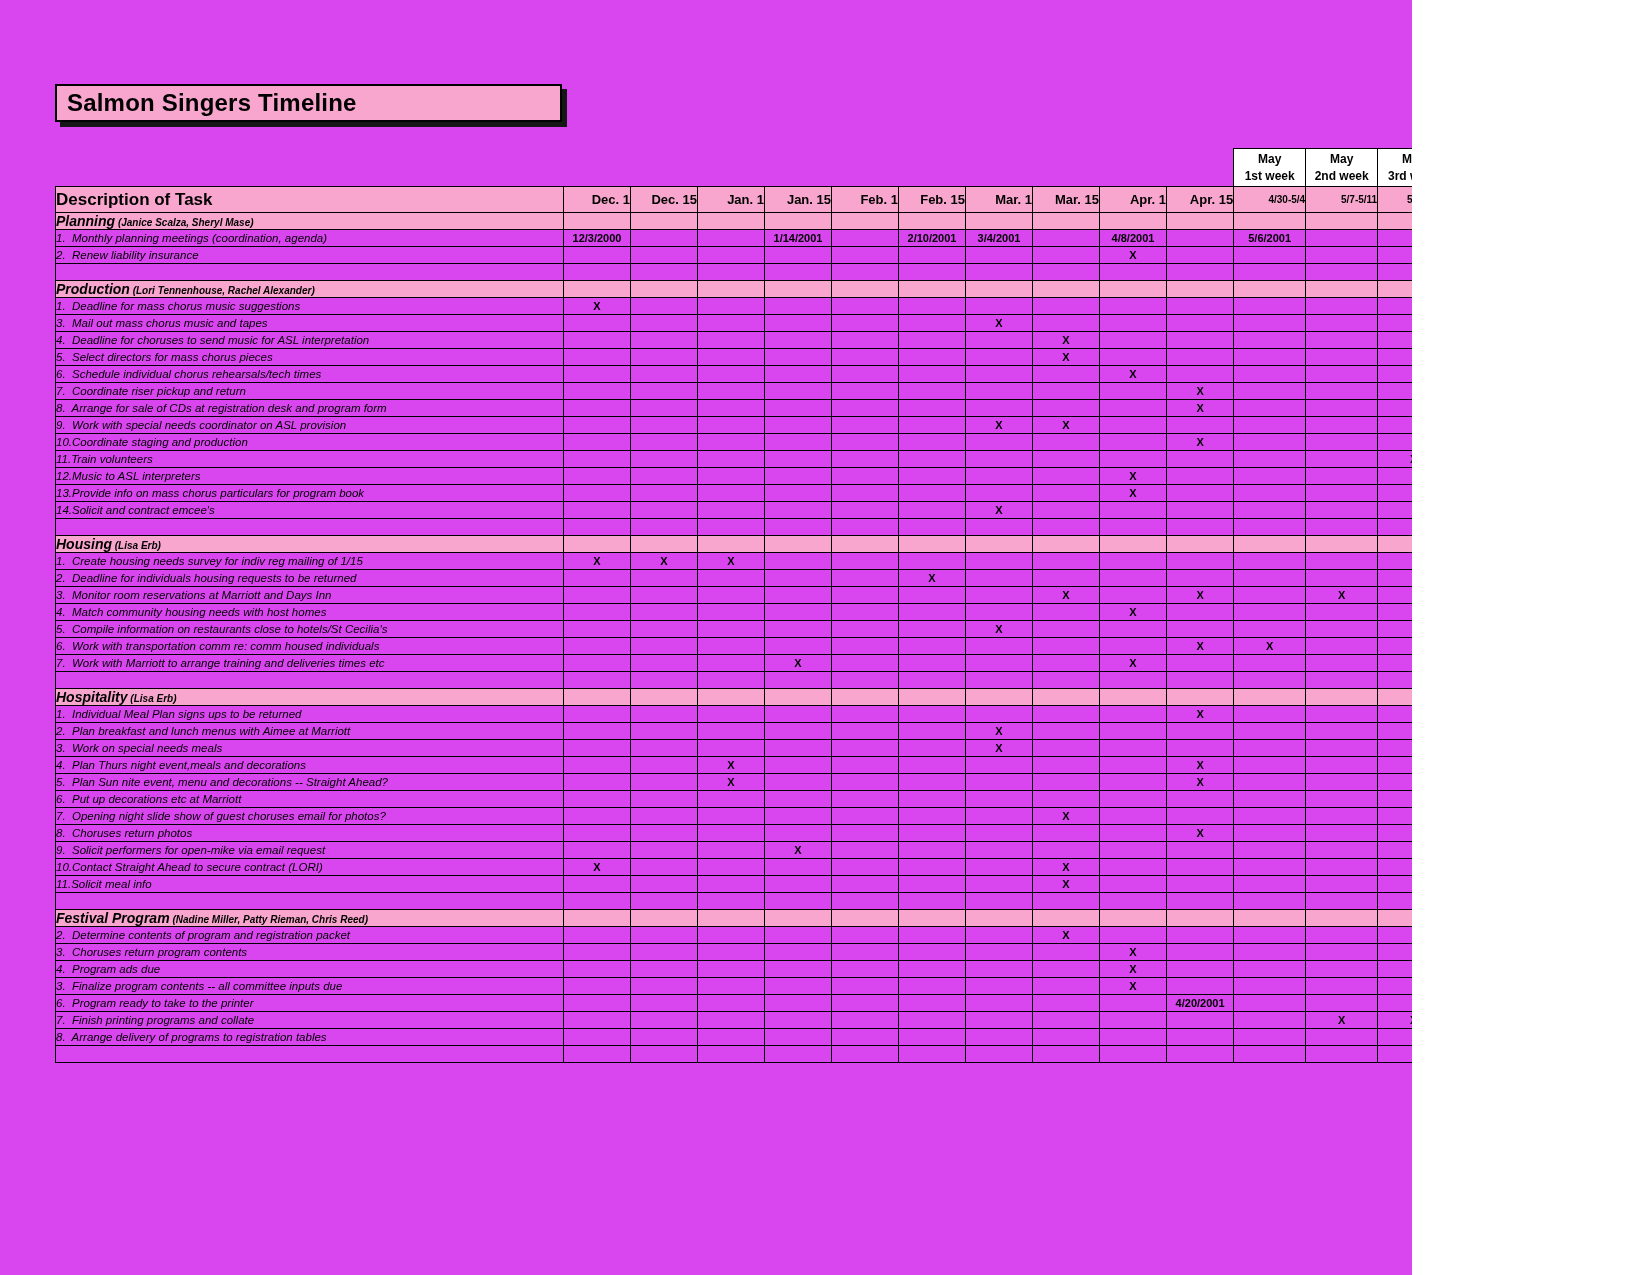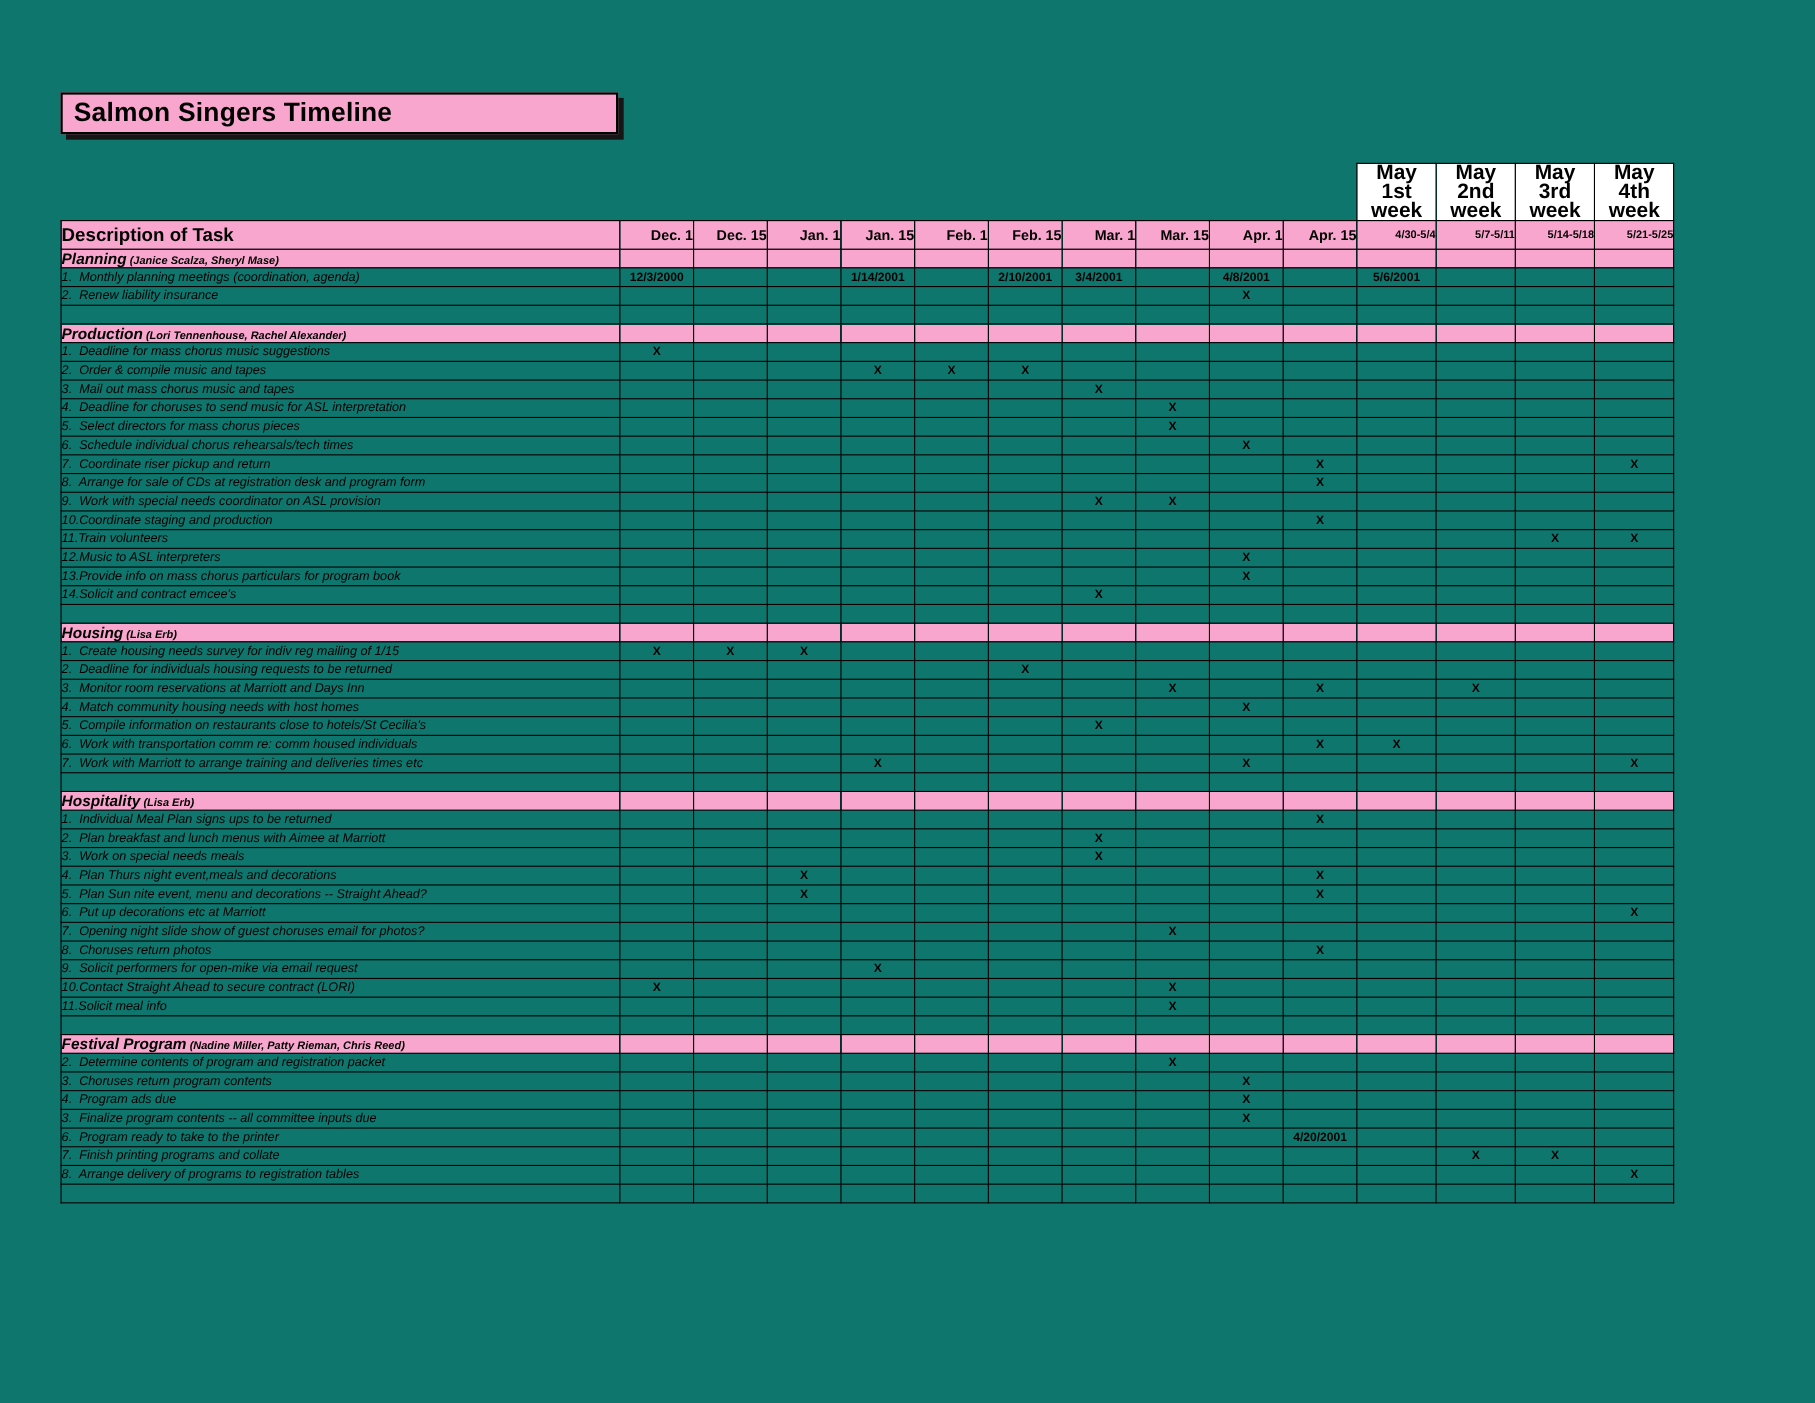--- a/index.html
+++ b/index.html
@@ -1,22 +1,22 @@
 <!DOCTYPE html>
 <html style="--pink: #f9a6ce;"><head>
 <meta charset="utf-8">
 <style>
   * { box-sizing: border-box; }
   html, body { margin: 0; padding: 0; background: #ffffff; }
   body { font-family: "Liberation Sans", sans-serif; color: #000; }
   .page {
     position: relative;
-    width: 1650px;
+    width: 1412px;
     height: 1275px;
-    background: #0f766e;
+    background: #d946ef;
     overflow: hidden;
   }
   .title-box {
     position: absolute;
     left: 55px;
     top: 84px;
     width: 507px;
     height: 38px;
     background: var(--pink, #f9a6ce);
     border: 2px solid #000;
@@ -42,21 +42,21 @@
     overflow: hidden;
     vertical-align: middle;
   }
   table.timeline th.ghost {
     border: none;
     background: transparent;
   }
   tr.week-row th.week-head {
     height: 38px;
     background: #ffffff;
-    font-size: 19px;
+    font-size: 12px;
     font-weight: bold;
     text-align: center;
     line-height: 17px;
   }
   tr.header-row th {
     background: var(--pink, #f9a6ce);
     height: 26px;
   }
   th.task-head {
     text-align: left;
@@ -247,37 +247,20 @@
           <td class="date-cell"></td>
           <td class="date-cell"></td>
           <td class="date-cell"></td>
           <td class="date-cell"></td>
           <td class="date-cell"></td>
           <td class="date-cell"></td>
           <td class="date-cell"></td>
           <td class="date-cell"></td>
         </tr>
         <tr>
-          <td class="task-cell">2.  Order &amp; compile music and tapes</td>
-          <td class="date-cell"></td>
-          <td class="date-cell"></td>
-          <td class="date-cell"></td>
-          <td class="date-cell">X</td>
-          <td class="date-cell">X</td>
-          <td class="date-cell">X</td>
-          <td class="date-cell"></td>
-          <td class="date-cell"></td>
-          <td class="date-cell"></td>
-          <td class="date-cell"></td>
-          <td class="date-cell"></td>
-          <td class="date-cell"></td>
-          <td class="date-cell"></td>
-          <td class="date-cell"></td>
-        </tr>
-        <tr>
           <td class="task-cell">3.  Mail out mass chorus music and tapes</td>
           <td class="date-cell"></td>
           <td class="date-cell"></td>
           <td class="date-cell"></td>
           <td class="date-cell"></td>
           <td class="date-cell"></td>
           <td class="date-cell"></td>
           <td class="date-cell">X</td>
           <td class="date-cell"></td>
           <td class="date-cell"></td>

